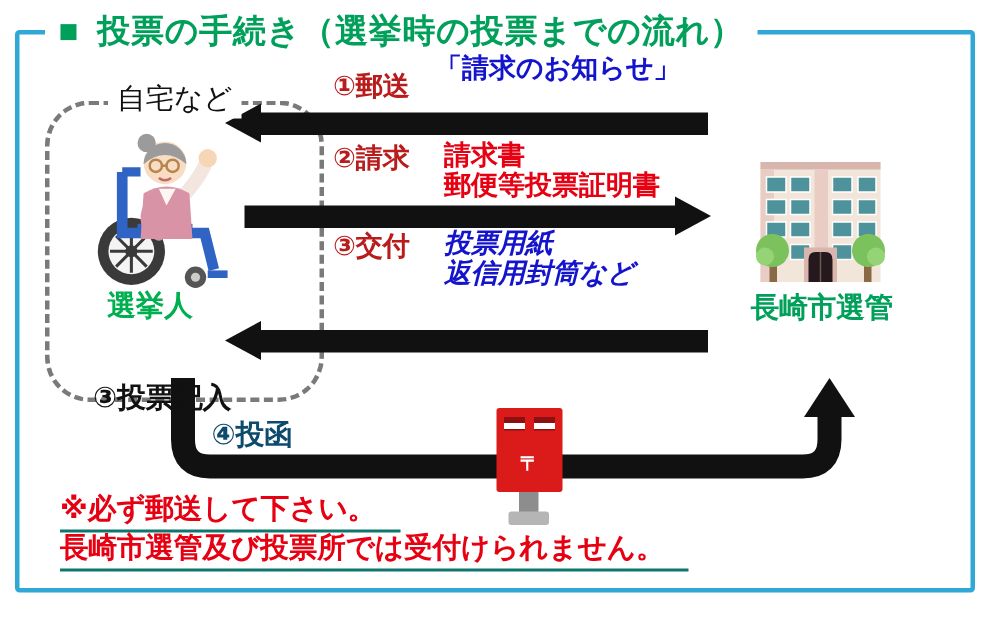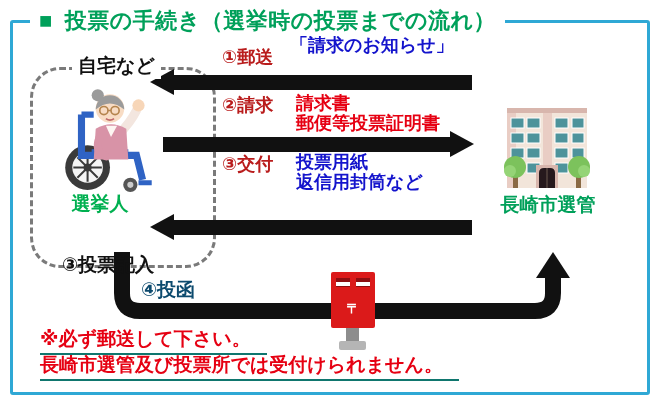--- a/index.html
+++ b/index.html
@@ -17,21 +17,21 @@
     font-size:22px;font-weight:bold;color:#00A05A;white-space:nowrap;letter-spacing:.5px;
   }
   #title .bullet{margin-right:12px;}
   
   #home-box{
     position:absolute;left:30px;top:67px;width:186px;height:201px;
     border:3px dashed #7A7A7A;border-radius:30px;box-sizing:border-box;z-index:2;
   }
   #home-label{
     position:absolute;left:72px;top:53px;z-index:4;background:#fff;padding:0 6px;
-    font-size:19px;font-weight:bold;color:#111;
+    font-size:19px;font-weight:normal;color:#111;
   }
   #person-svg{position:absolute;left:52px;top:80px;width:118px;height:114px;z-index:3;}
   #elector-caption{
     position:absolute;left:25px;top:191px;width:150px;text-align:center;z-index:4;
     font-size:19px;font-weight:bold;color:#00B050;
   }
   #write-step{
     position:absolute;left:62px;top:233px;z-index:4;
     font-size:19px;font-weight:bold;color:#111;margin-top:19px;
   }
@@ -43,21 +43,21 @@
   #arrow-1{left:150px;top:69px;width:322px;}
   #arrow-2{left:163px;top:131px;width:311px;}
   #arrow-3{left:150px;top:214px;width:322px;}
   
   .step-label{position:absolute;font-size:18px;font-weight:bold;color:#b91c1c;z-index:4;white-space:nowrap;}
   .step-items{position:absolute;font-size:18px;font-weight:bold;line-height:20px;z-index:4;white-space:nowrap;}
   .blue-text{color:#1414CC;}
   .red-text{color:#E60012;}
   #s1-label{left:222px;top:45px;} #s1-items{left:290px;top:35px;}
   #s2-label{left:222px;top:93px;} #s2-items{left:296px;top:93px;}
-  #s3-label{left:222px;top:152px;} #s3-items{left:296px;top:152px;}
+  #s3-label{left:222px;top:152px;} #s3-items{left:296px;top:152px;font-style:italic;}
   
   #building-svg{position:absolute;left:497px;top:106px;width:100px;height:90px;z-index:3;}
   #office-label{
     position:absolute;left:487px;top:192px;width:122px;text-align:center;z-index:4;
     font-size:19px;font-weight:bold;color:#00A05A;
   }
   
   #route-svg{position:absolute;left:0;top:0;width:670px;height:419px;z-index:2;pointer-events:none;}
   #post-step-label{
     position:absolute;left:141px;top:277px;z-index:4;

